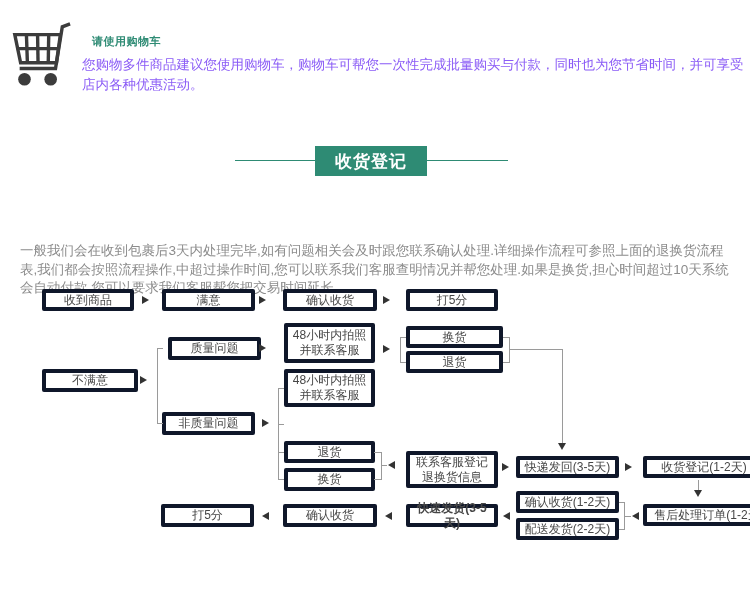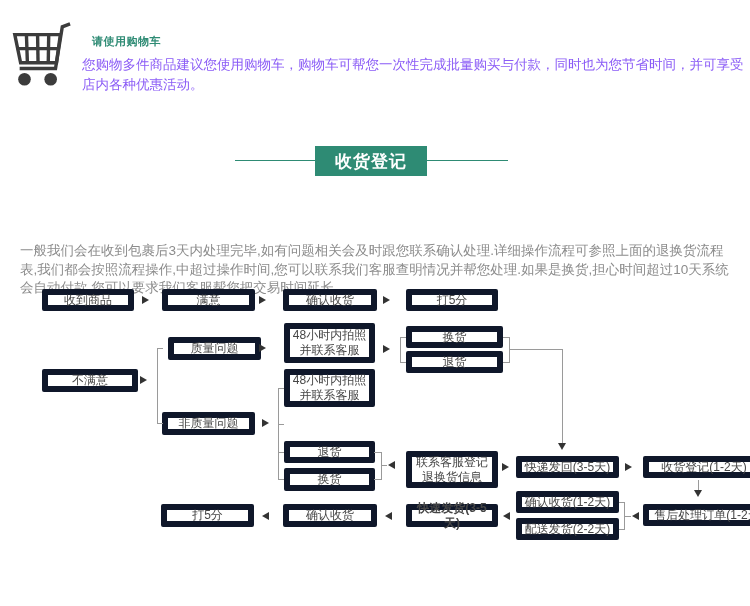--- a/index.html
+++ b/index.html
@@ -28,21 +28,21 @@
     display:flex; align-items:center; justify-content:center; letter-spacing:1px;
   }
   
   .intro {
     position:absolute; left:20px; top:194px; width:720px;
     font-size:13.5px; line-height:18.5px; color:#8c8c8c;margin-top:48px;
   }
   
   .flowchart { position:absolute; left:0; top:280px; width:750px; height:326px; }
   .fbox {
-    position:absolute; background:#fff; border:6px solid #0f172a; border-radius:2px;
+    position:absolute; background:#fff; border:4px solid #0f172a; border-radius:2px;
     display:flex; align-items:center; justify-content:center; text-align:center;
     font-size:12px; color:#464646; line-height:1.25; white-space:pre-line;
   }
   #fb-received   { left:42px;  top:9px;   width:92px;  height:22px; }
   #fb-satisfied  { left:162px; top:9px;   width:93px;  height:22px; }
   #fb-confirm1   { left:283px; top:9px;   width:94px;  height:22px; }
   #fb-rate1      { left:406px; top:9px;   width:92px;  height:22px; }
   #fb-quality    { left:168px; top:57px;  width:93px;  height:23px; }
   #fb-photo1     { left:284px; top:43px;  width:91px;  height:40px; }
   #fb-exchange1  { left:406px; top:46px;  width:97px;  height:22px; }

